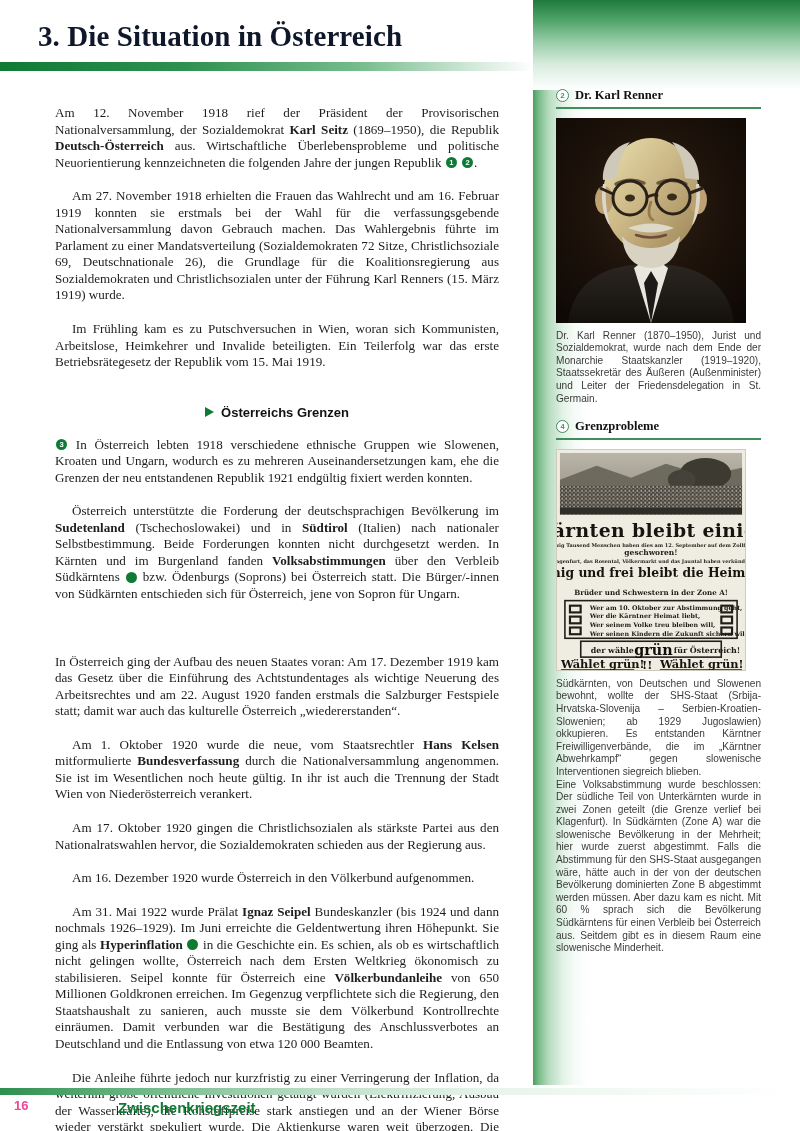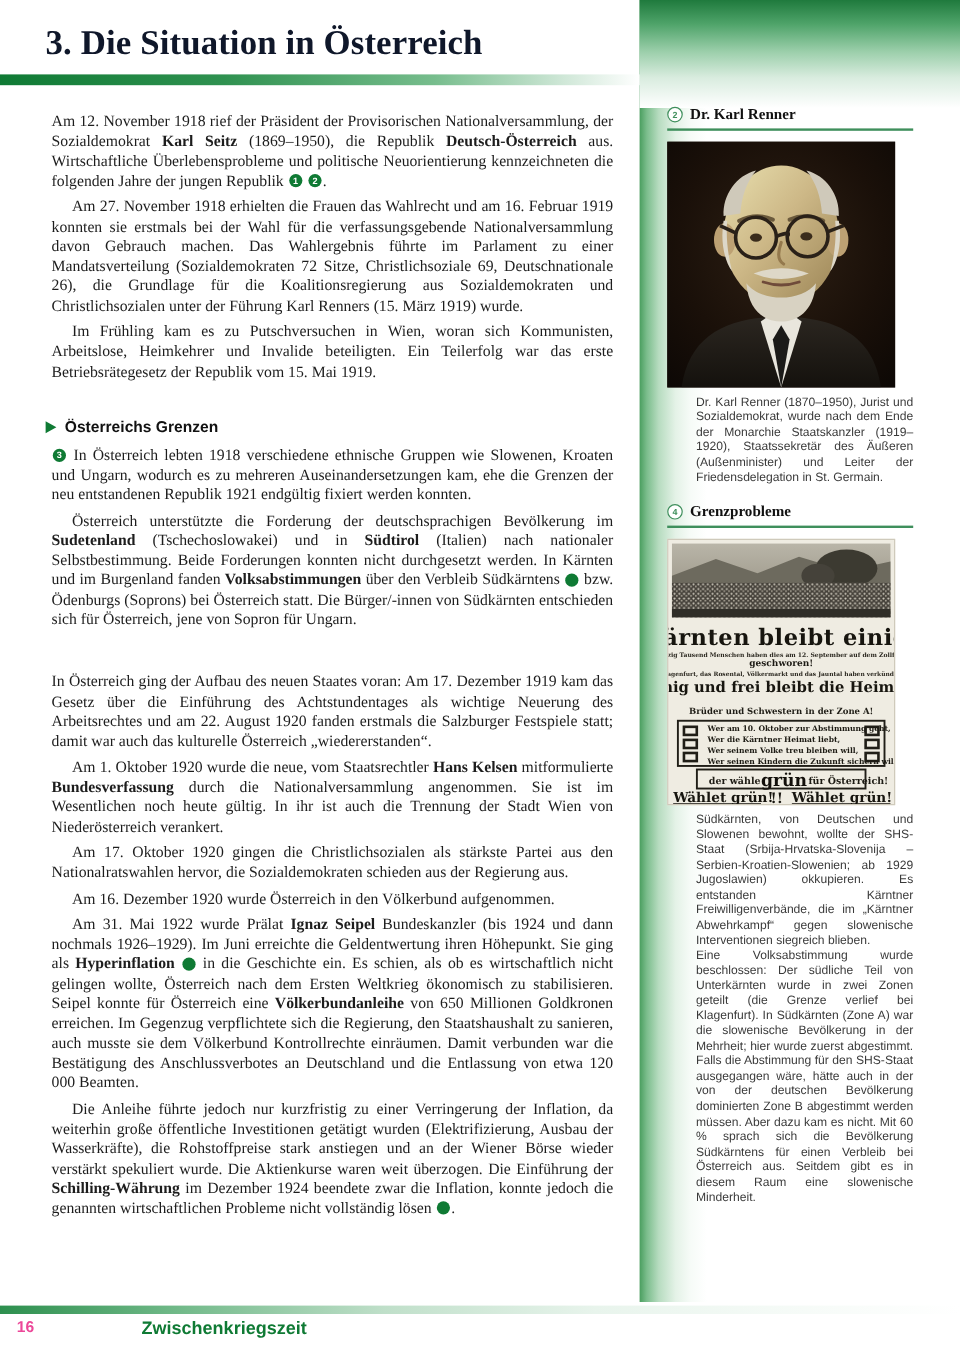--- a/index.html
+++ b/index.html
@@ -38,29 +38,29 @@
     position:absolute;left:38px;top:88px;width:478px;
   }
   h2.sec{
     font-family:"Liberation Serif",serif;
     font-size:15.5px;font-weight:bold;color:#0f7a34;
     margin:0 0 10px 0;
   }
   h3.sub{
     font-family:"Liberation Sans",sans-serif;
     font-size:13px;font-weight:bold;color:#111;
-    margin:0 0 8px 0;display:flex;align-items:center;gap:7px;
+    margin:0 0 8px 0;display:flex;align-items:center;gap:7px;justify-content:center;
   }
   .tri{
     width:0;height:0;border-left:9px solid #0f7a34;
     border-top:5.5px solid transparent;border-bottom:5.5px solid transparent;
     display:inline-block;flex:none;
   }
   p.body{
-    margin:5px;text-align:justify;
+    margin:17px;text-align:justify;
     font-size:13.1px;line-height:16.55px;
     hyphens:auto;-webkit-hyphens:auto;
     color:#1d1d1d;
   }
   p.body.ind{text-indent:17px;}
   p.body b{font-weight:bold;}
   .blk{margin-bottom:13px;}
   .gap-sub{height:17px;}
 
   
@@ -85,21 +85,21 @@
     display:inline-block;width:11px;height:11px;border-radius:50%;
     border:1px solid #3f8f5c;color:#3f8f5c;background:#fff;
     font-family:"Liberation Sans",sans-serif;
     font-size:7.4px;font-weight:bold;line-height:11px;text-align:center;
     flex:none;
   }
   .side-rule{height:1.6px;background:#3f8f5c;width:100%;margin-bottom:9px;}
   .side-cap{
     font-family:"Liberation Sans",sans-serif;
     font-size:10.1px;line-height:12.6px;color:#3a3a3a;
-    text-align:justify;hyphens:auto;margin-left:24px;-webkit-hyphens:auto;
+    text-align:justify;hyphens:auto;-webkit-hyphens:auto;
   }
   .side-cap p{margin:0;}
   .side-cap p + p{margin-top:0px;}
 
   
   .photo{
     width:190px;height:205px;margin-bottom:7px;position:relative;overflow:hidden;
     background:#140d07;
   }
   .photo svg{display:block;width:100%;height:100%;}

